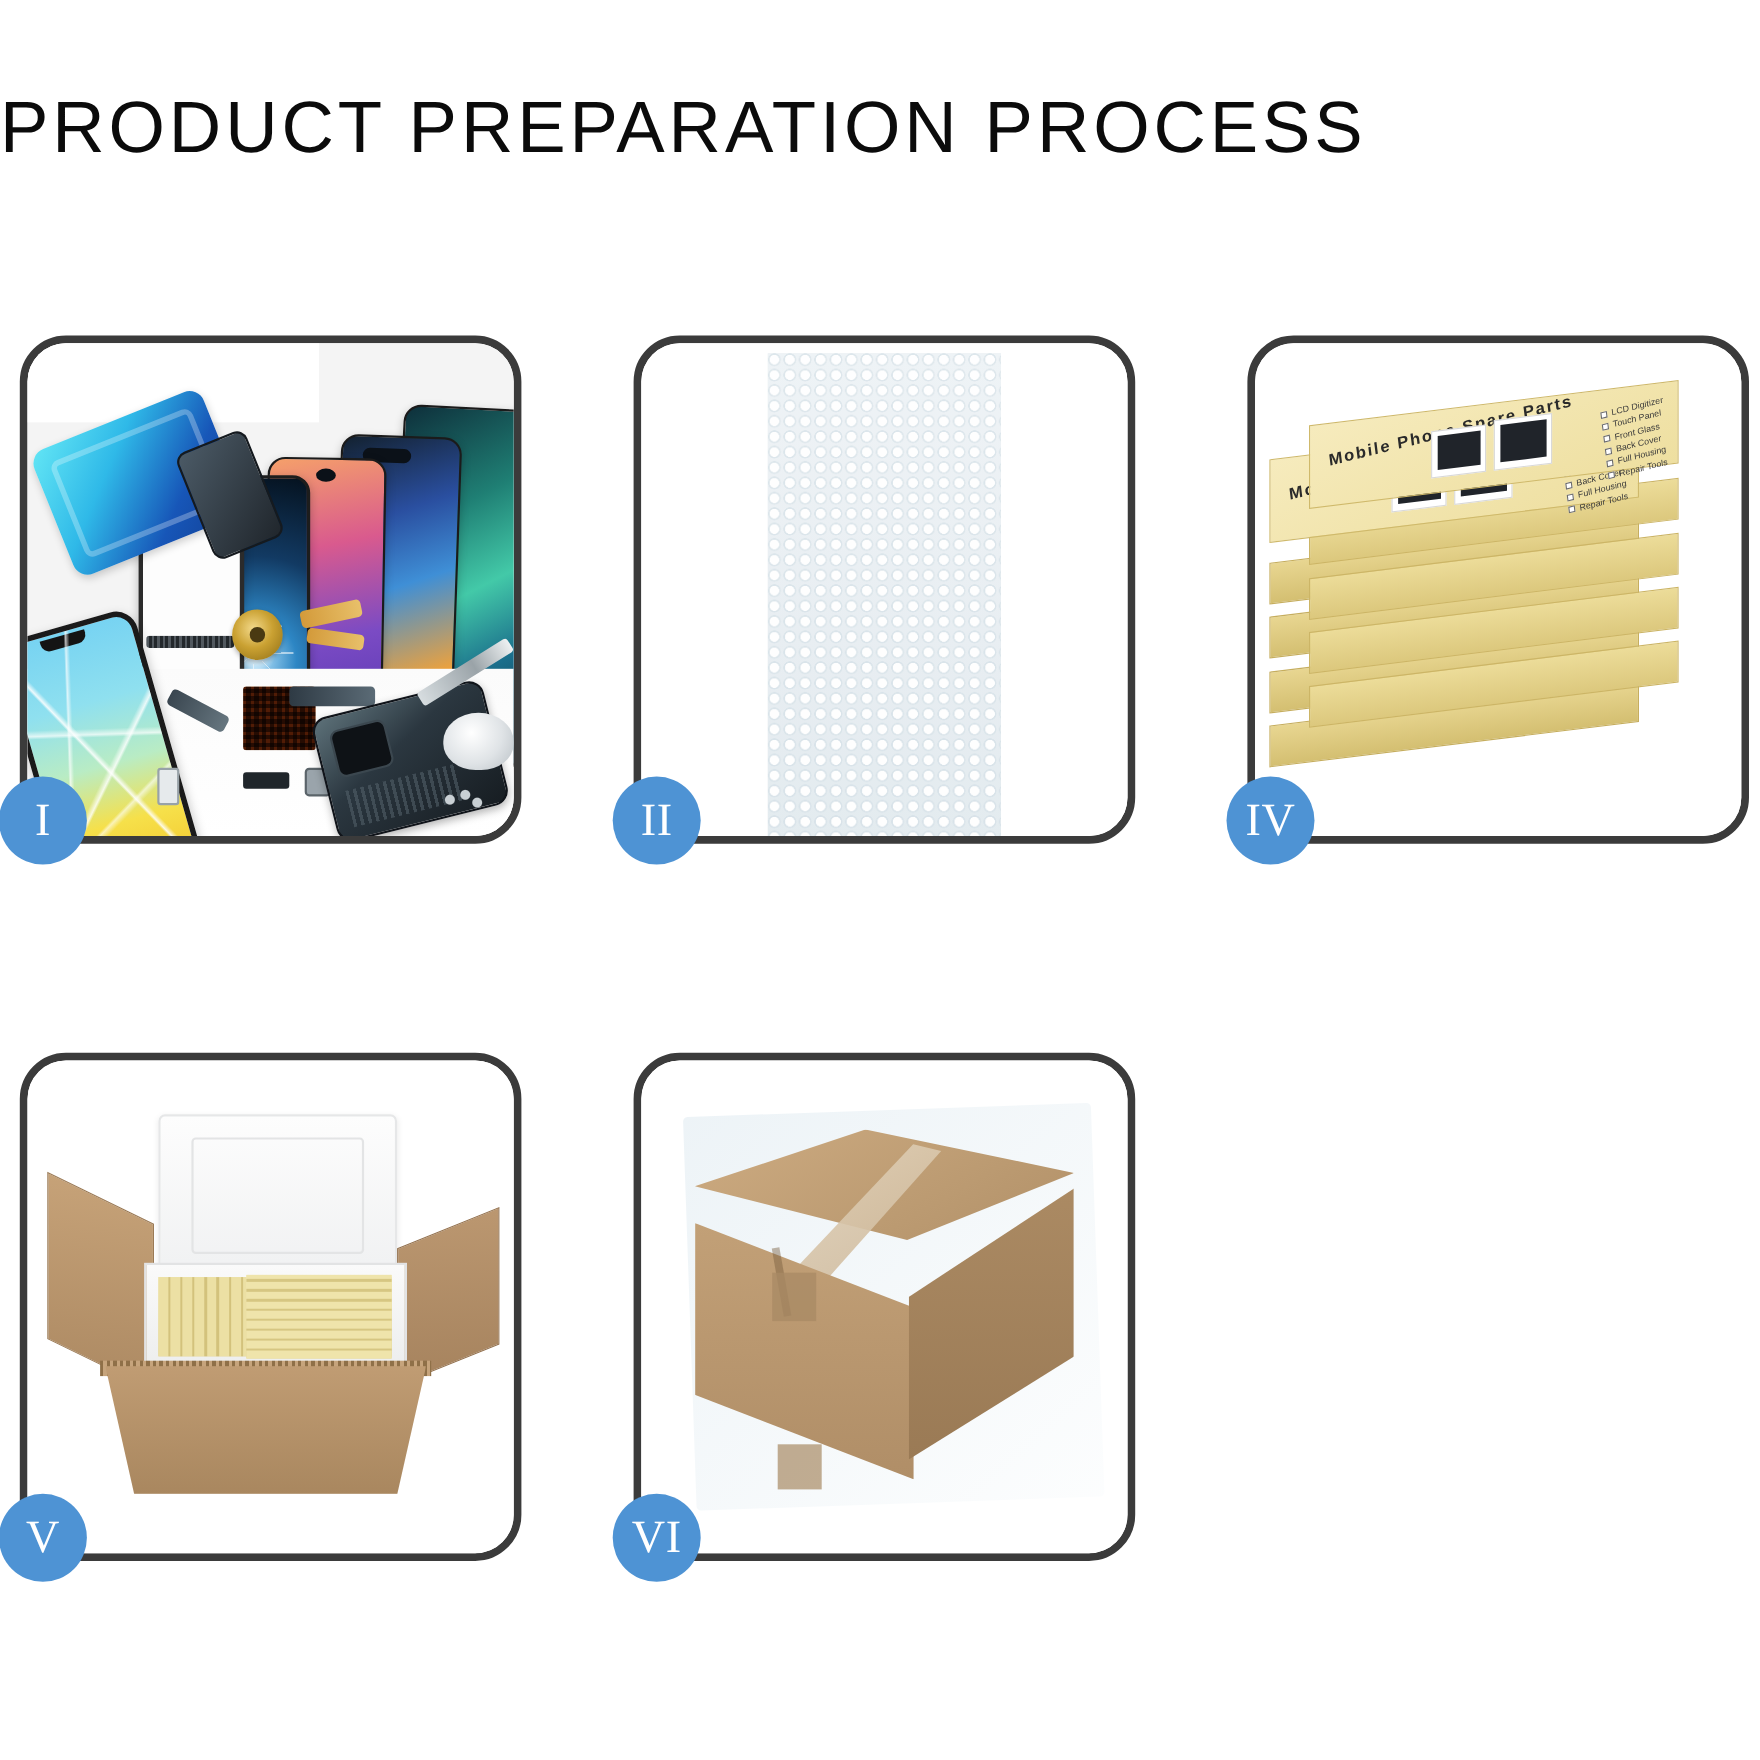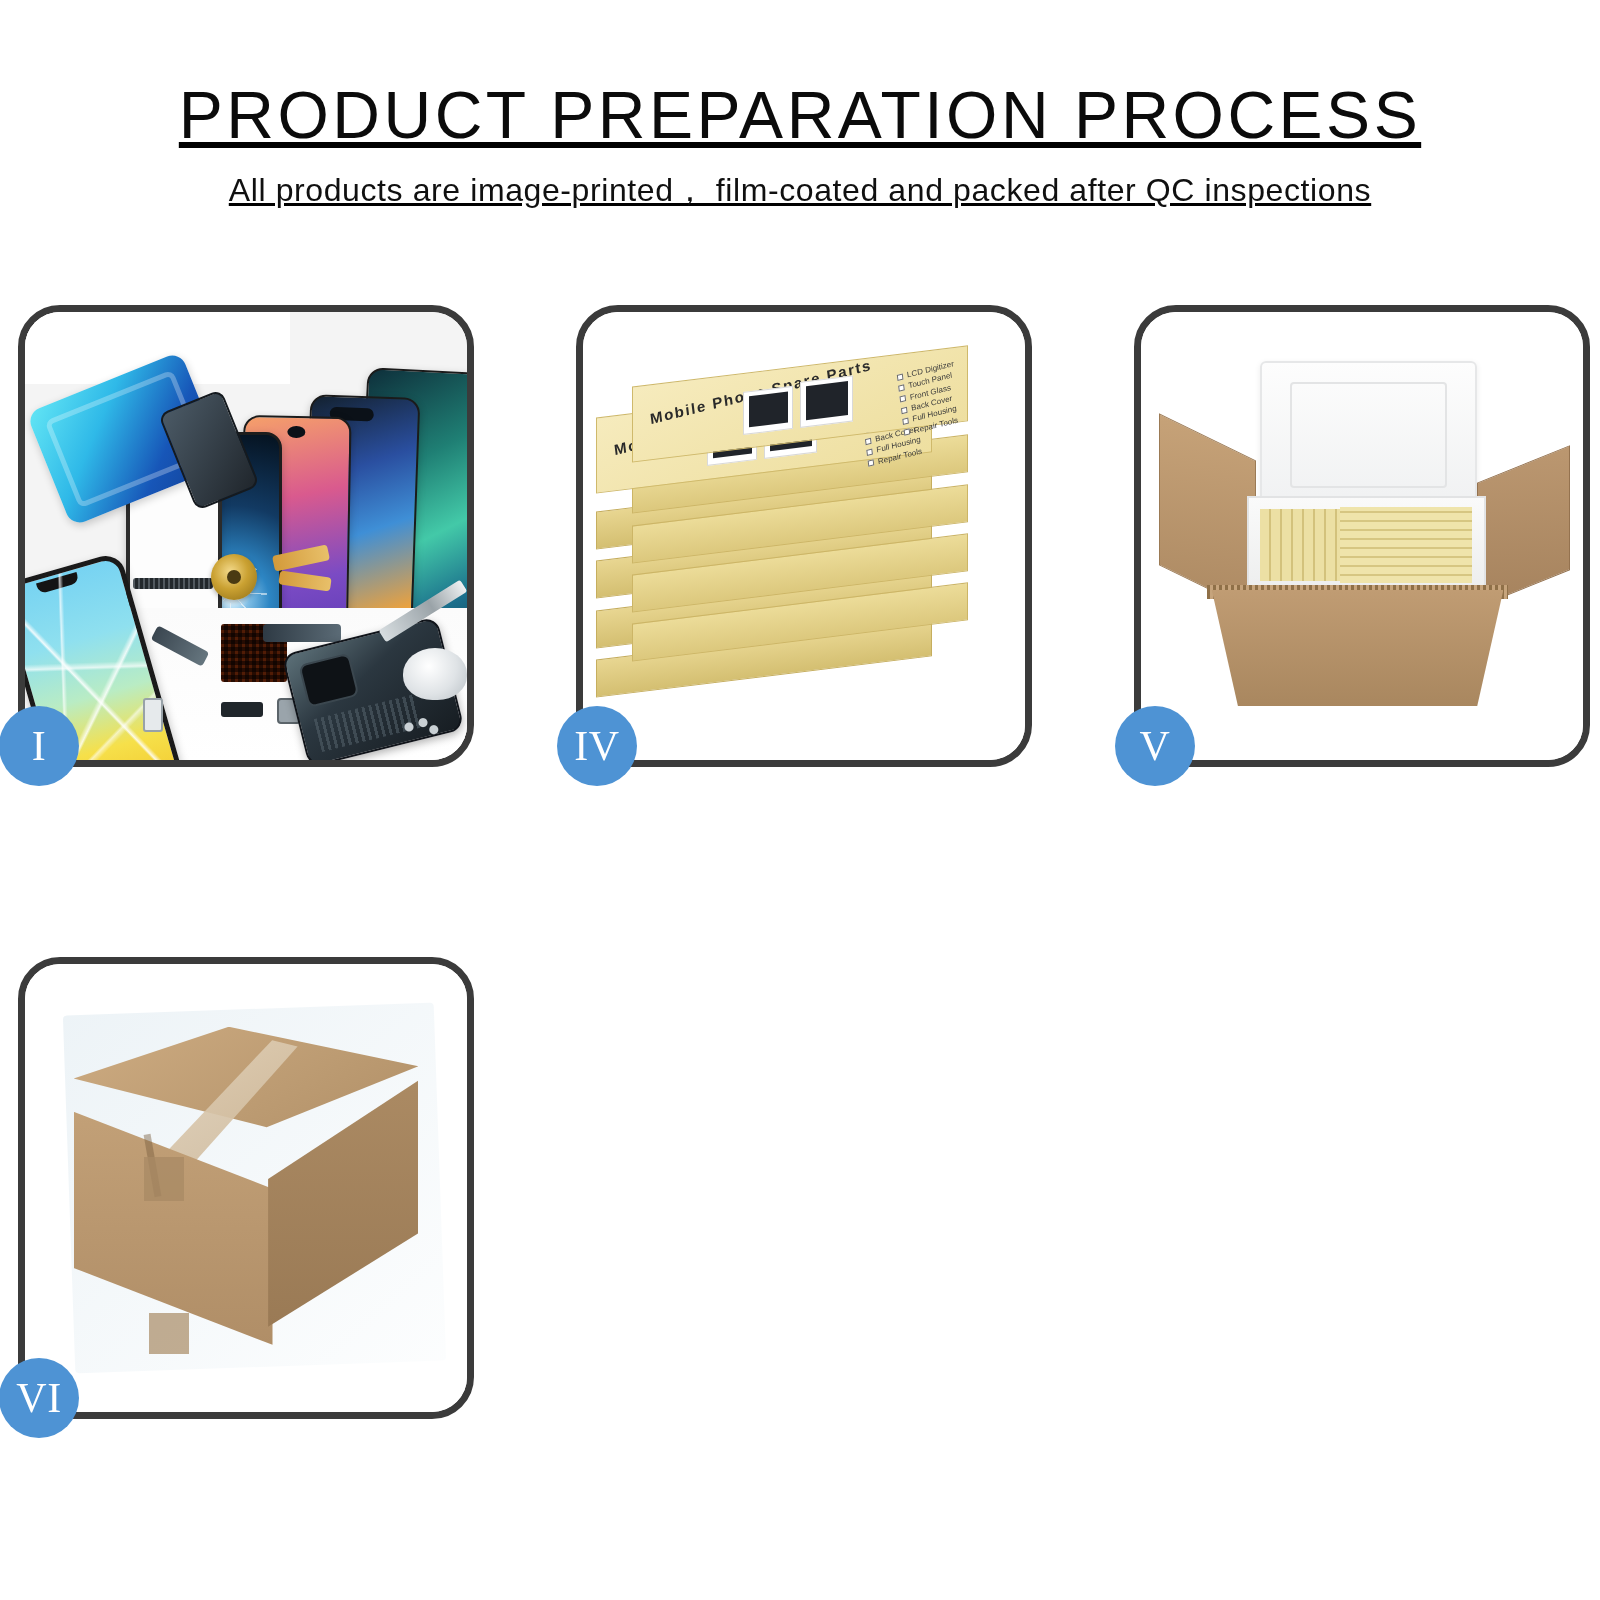--- a/index.html
+++ b/index.html
@@ -17,22 +17,21 @@
     width: 1600px;
     height: 1600px;
     background: #ffffff;
   }
 
   
   .header {
     position: absolute;
     top: 0; left: 0;
     width: 1600px;
-    text-align: center;
-    text-decoration: underline;
+    text-align: left;
   }
   .title {
     margin-top: 82px;
     font-size: 66px;
     font-weight: 400;
     letter-spacing: 3.5px;
     color: #0b0b0b;
     line-height: 1.0;
     white-space: nowrap;
   }
@@ -346,21 +345,20 @@
   .p6-tab2 { position:absolute; left:28%; top:78%; width:9%; height:9%;
        background:rgba(168,138,100,.7); }
 </style>
 </head>
 <body>
 
 <div id="page">
 
   <div class="header">
     <div class="title">PRODUCT PREPARATION PROCESS</div>
-    <div class="subtitle">All products are image-printed，  film-coated and packed after QC inspections</div>
   </div>
 
   <div class="grid">
 
     <div class="panel p1">
       <div class="panel-inner">
         <div class="p1-white-tl"></div>
 
         <div class="ph ph-e"></div>
         <div class="ph ph-d">
@@ -397,20 +395,37 @@
         <div class="btn2"></div>
         <div class="sim"></div>
         <div class="hous"></div>
         <div class="scrws"></div>
         <div class="tweez"></div>
         <div class="brush"></div>
       </div>
       <div class="badge">I</div>
     </div>
 
+    <div class="panel p2">
+      <div class="panel-inner">
+        <div class="p2-bag">
+          <div class="p2-screen"></div>
+          <div class="p2-conn"></div>
+          <div class="p2-dot"></div>
+          <div class="p2-chip"></div>
+          <div class="p2-flex"></div>
+          <div class="p2-botflex"></div>
+          <div class="p2-gold1"></div>
+          <div class="p2-gold2"></div>
+          <div class="p2-pink"></div>
+          <div class="p2-bubble"></div>
+        </div>
+      </div>
+      <div class="badge">II</div>
+    </div>
 
 
     <div class="panel p4">
       <div class="panel-inner">
         <div class="stack">
 
           <div class="slab2 slab2-d"></div>
           <div class="slab2 slab2-c"></div>
           <div class="slab2 slab2-b"></div>
           <div class="slab2 slab2-a"></div>

